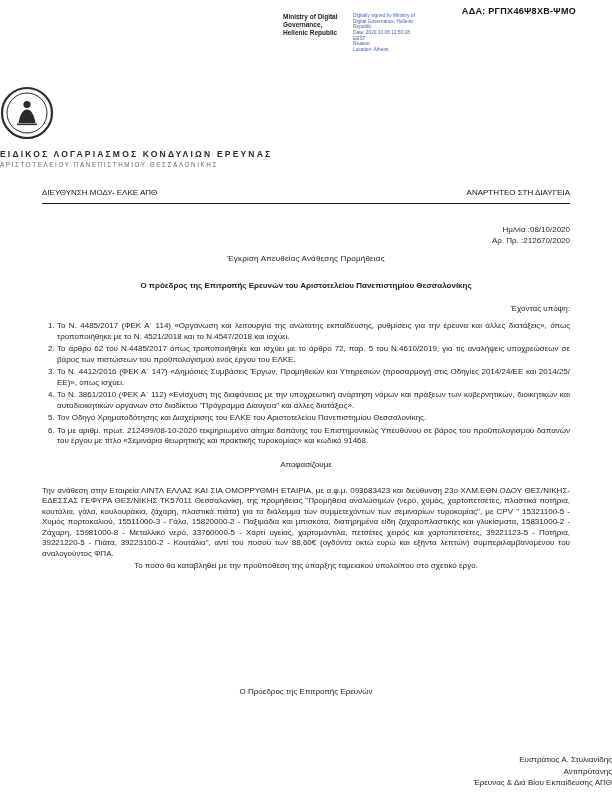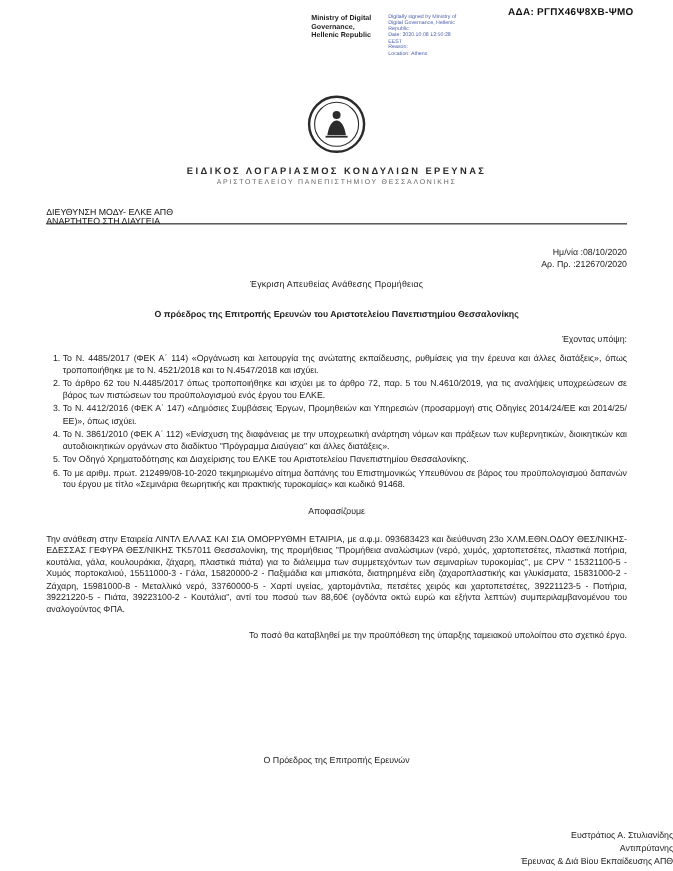--- a/index.html
+++ b/index.html
@@ -22,54 +22,54 @@
   }
   .ministry{
     font-size:6.5px;font-weight:bold;line-height:1.25;
     white-space:pre-line;color:#222;width:62px;
   }
   .sig-details{
     font-size:4.8px;line-height:1.18;color:#4a5fa8;
     white-space:pre-line;width:92px;
   }
   .logo-block{
-    position:absolute;top:86px;left:0;right:0;text-align:center;
+    position:absolute;top:86px;left:0;right:0;text-align:left;
   }
   .seal{display:inline-block;}
   .org-name{
     margin-top:5px;font-size:8.5px;font-weight:bold;
     letter-spacing:2.2px;color:#2a2a2a;
   }
   .org-univ{
     margin-top:2px;font-size:6.3px;letter-spacing:1.6px;color:#666;
   }
   .dept-row{
     position:absolute;top:188px;left:42px;right:42px;
     display:flex;justify-content:space-between;
-    font-size:8px;color:#111;flex-direction:column;
+    font-size:8px;color:#111;
   }
   .divider{
     position:absolute;top:203px;left:42px;right:42px;
     border-top:1px solid #1a1a1a;height:0;
   }
   .content{
     position:absolute;top:224px;left:42px;right:42px;
     font-size:8px;line-height:1.32;text-align:justify;
   }
   .date-block{text-align:right;line-height:1.4;}
   .doc-title{text-align:center;margin-top:8px;letter-spacing:0.2px;}
   .intro{margin-top:16px;text-align:center;font-weight:bold;}
   .having-label{margin-top:13px;text-align:right;}
   ol.having-list{
     margin:6px 0 0 0;padding-left:15px;
   }
   ol.having-list li{margin-bottom:2px;}
   .decision-label{text-align:center;margin-top:13px;}
   .decision-text{margin-top:15px;}
-  .closing-text{margin-top:14px;text-align:right;}
+  .closing-text{margin-top:2px;text-align:center;}
   .president-label{
     position:absolute;top:687px;left:0;right:0;
     text-align:center;font-size:8px;
   }
   .signer{
     position:absolute;top:754px;left:16px;right:0;
     text-align:right;font-size:8px;line-height:1.45;
   }
 </style>
 </head>

